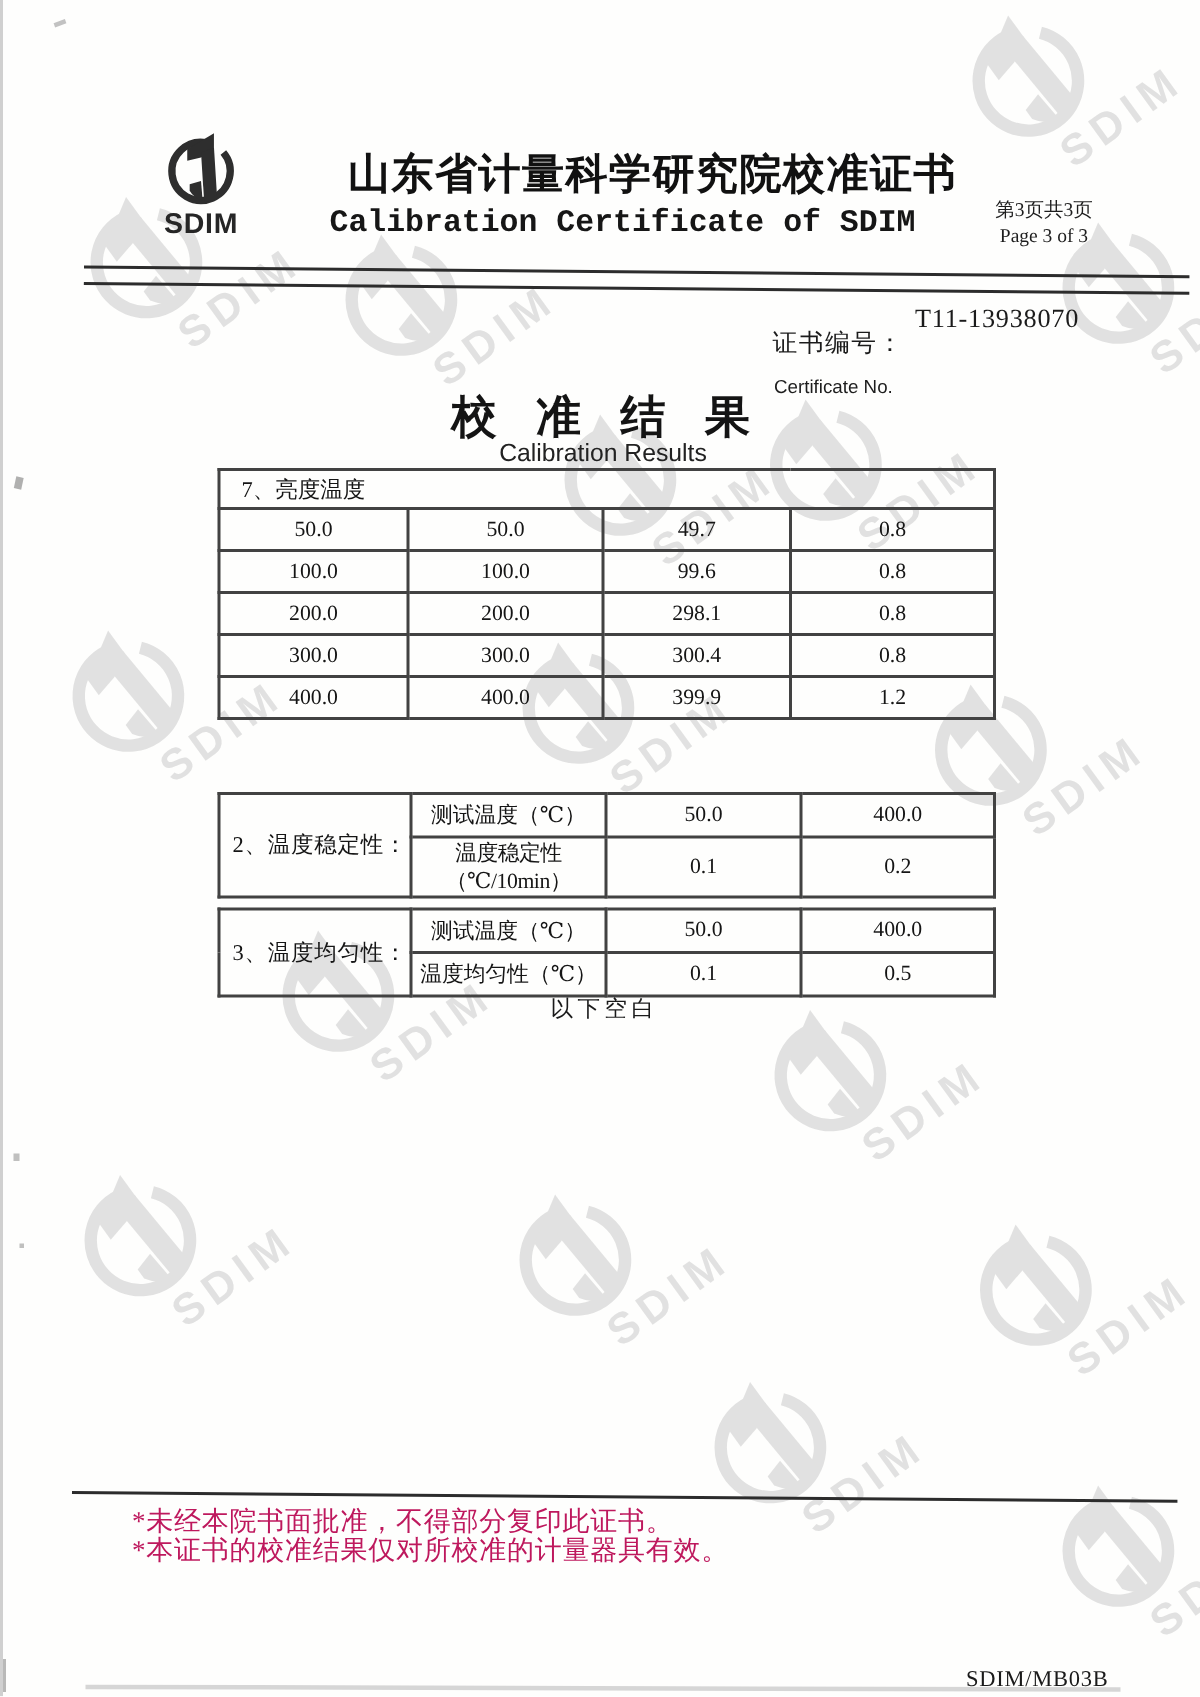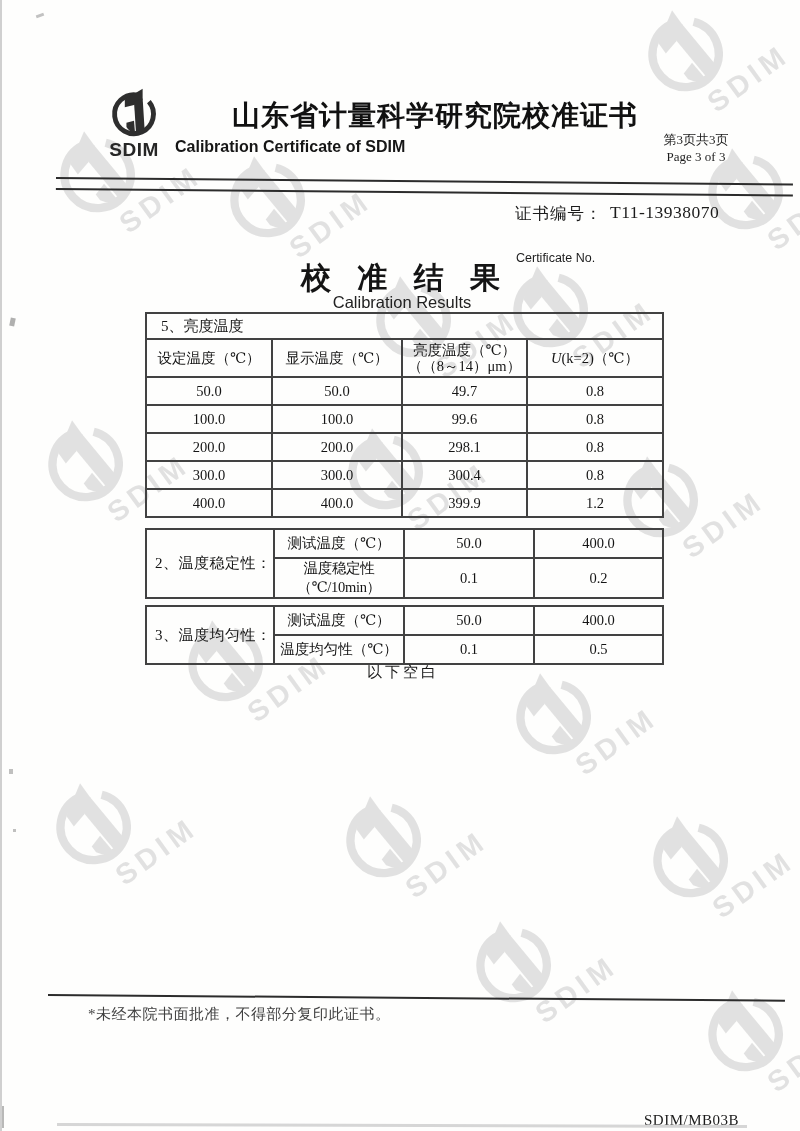--- a/index.html
+++ b/index.html
@@ -12,29 +12,29 @@
   
   .wm { position:absolute; width:160px; transform:rotate(-36deg); color:#cbcbcb; opacity:.55; z-index:1; }
   .wm svg { width:92px; height:92px; display:block; }
   .wm .wm-text { font-family:"Liberation Sans",sans-serif; font-weight:bold; font-size:29px; letter-spacing:5px; margin:-2px 0 0 36px; }
   
   .logo { position:absolute; left:95px; top:85px; width:78px; text-align:center; z-index:3; color:#2e2e2e; }
   .logo svg { width:54px; height:54px; display:block; margin:0 auto; }
   .logo-text { font-family:"Liberation Sans",sans-serif; font-weight:bold; font-size:19px; letter-spacing:.5px; color:#262626; margin-top:0px; }
   .title-zh { position:absolute; left:195px; top:97px; width:480px; text-align:center;
               font-size:28px; font-weight:bold; letter-spacing:1px; color:#111; z-index:3; }
-  .title-en { position:absolute; left:175px; top:138px; width:480px; 
-              font-family:Liberation Sans, sans-serif; font-size:16px; font-weight:bold; color:#161616; z-index:3; }
+  .title-en { position:absolute; left:175px; top:138px; width:480px; text-align:center;
+              font-family:Liberation Mono, monospace; font-size:21px; font-weight:bold; color:#161616; z-index:3; }
   .page-info { position:absolute; left:648px; top:131px; width:96px; text-align:center;
                font-size:13px; line-height:17px; color:#1d1d1d; z-index:3; }
   .rule-double { position:absolute; left:56px; top:177px; width:737px; height:9px;
                  border-top:2.2px solid #2c2c2c; border-bottom:2.2px solid #2c2c2c;
                  transform:rotate(.5deg); transform-origin:left top; z-index:3; }
   
-  .cert-label { position:absolute; left:515px; top:203px; font-size:16.5px; letter-spacing:1px; z-index:3; }
+  .cert-label { position:absolute; left:515px; top:218px; font-size:16.5px; letter-spacing:1px; z-index:3; }
   .cert-number { position:absolute; left:610px; top:202px; font-size:17.5px; letter-spacing:.5px; z-index:3; }
   .cert-label-en { position:absolute; left:516px; top:224px; font-family:"Liberation Sans",sans-serif; font-size:12.5px; color:#1d1d1d; z-index:3;margin-top:27px; }
   
   .results-zh { position:absolute; left:0; top:258px; width:810px; text-align:center;
                 font-family:"Liberation Sans",sans-serif; font-size:30px; font-weight:bold; letter-spacing:9px; color:#141414; z-index:3; }
   .results-en { position:absolute; left:0; top:293px; width:804px; text-align:center;
                 font-family:"Liberation Sans",sans-serif; font-size:16.5px; color:#222; z-index:3; }
   
   table.ctable { position:absolute; border-collapse:collapse; table-layout:fixed; z-index:3; background:transparent; }
   .ctable th, .ctable td { border:2px solid #424242; padding:0; text-align:center;
@@ -47,21 +47,21 @@
   #t3 { left:145px; top:605px; width:517px; }
   #t2 td, #t3 td { height:27px; }
   .capcell { text-align:left !important; padding-left:8px !important; font-size:15px !important; letter-spacing:.5px; }
   .small-label { font-size:12.5px; letter-spacing:-.3px;margin-top:28px; }
   .ital { font-style:italic; }
   .blank-note { position:absolute; left:0; top:663px; width:806px; text-align:center;
                 font-size:15px; letter-spacing:3px; color:#1a1a1a; z-index:3; }
   
   .rule-footer { position:absolute; left:48px; top:994px; width:737px; height:2.2px; background:#2c2c2c;
                  transform:rotate(.45deg); transform-origin:left top; z-index:3; }
-  .notes { position:absolute; left:88px; top:1005px; font-size:15px; line-height:18.5px; letter-spacing:.5px; color:#404040; z-index:3; }
+  .notes { position:absolute; left:88px; top:1005px; font-size:18px; line-height:18.5px; letter-spacing:.5px; color:#be185d; z-index:3; }
   .form-code { position:absolute; left:644px; top:1068px; font-size:15px; letter-spacing:.5px; color:#1a1a1a; z-index:3;margin-top:44px; }
   
   .edge-left { position:absolute; left:0; top:0; width:1.5px; height:1131px; background:#9a9a9a; opacity:.45; z-index:4; }
   .edge-left2 { position:absolute; left:2px; top:1106px; width:2px; height:22px; background:#8a8a8a; opacity:.6; z-index:4; }
   .scan-bottom { position:absolute; left:57px; top:1124px; width:690px; height:3px; background:#d6d6d6; transform:rotate(.15deg); z-index:4; }
   .speck1 { position:absolute; left:10px; top:318px; width:5px; height:8px; background:#6f6f6f; opacity:.55; transform:rotate(12deg); z-index:4; }
   .speck2 { position:absolute; left:9px; top:769px; width:4px; height:5px; background:#8d8d8d; opacity:.55; z-index:4; }
   .speck3 { position:absolute; left:13px; top:829px; width:3px; height:3px; background:#8d8d8d; opacity:.55; z-index:4; }
   .speck4 { position:absolute; left:36px; top:14px; width:8px; height:3px; background:#c2c2c2; transform:rotate(-20deg); z-index:4; }
 </style>
@@ -201,27 +201,21 @@
 
   <table class="ctable" id="t1">
     <colgroup>
         <col style="width:126px">
         <col style="width:130px">
         <col style="width:125px">
         <col style="width:136px">
       </colgroup>
     <tbody>
         <tr>
-      <td class="cap" colspan="4">5、亮度温度</td>
-    </tr>
-    <tr>
-      <th>设定温度（℃）</th>
-      <th>显示温度（℃）</th>
-      <th><span>亮度温度（℃）</span><br><span>（（8～14）μm）</span></th>
-      <th><span class="ital">U</span><span>(k=2)（℃）</span></th>
+      <td class="cap" colspan="4">7、亮度温度</td>
     </tr>
     <tr>
       <td>50.0</td>
       <td>50.0</td>
       <td>49.7</td>
       <td>0.8</td>
     </tr>
     <tr>
       <td>100.0</td>
       <td>100.0</td>
@@ -291,20 +285,21 @@
       <td>0.5</td>
     </tr>
   </tbody>
     </table>
 
   <div class="blank-note">以下空白</div>
 
   <div class="rule-footer"></div>
   <div class="notes">
     <div>*未经本院书面批准，不得部分复印此证书。</div>
+    <div>*本证书的校准结果仅对所校准的计量器具有效。</div>
   </div>
   <div class="form-code">SDIM/MB03B</div>
 
   <div class="edge-left"></div>
   <div class="edge-left2"></div>
   <div class="scan-bottom"></div>
   <div class="speck1"></div>
   <div class="speck2"></div>
   <div class="speck3"></div>
   <div class="speck4"></div>

